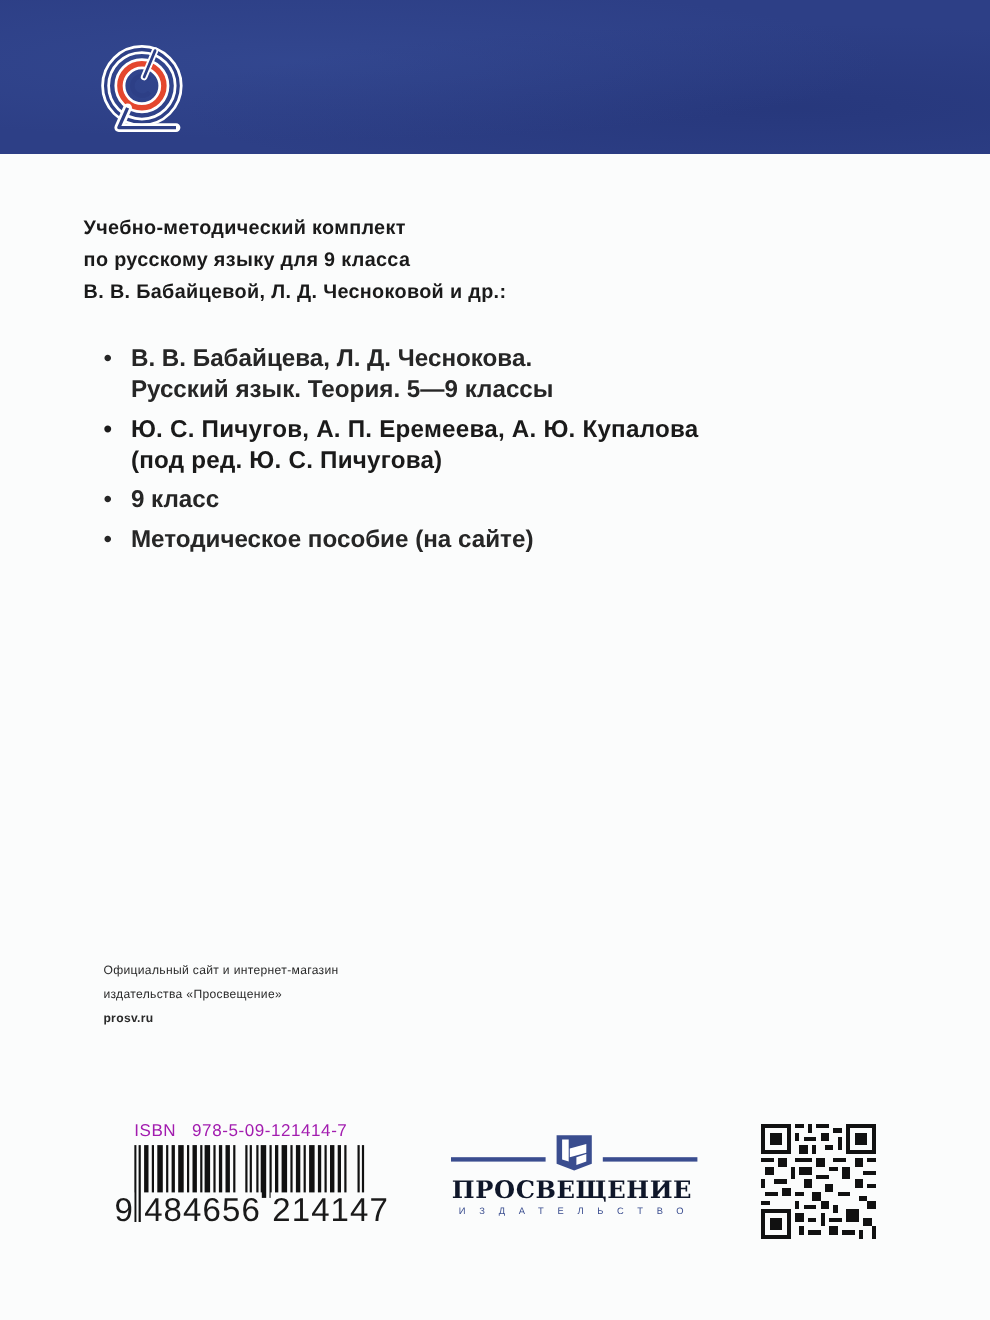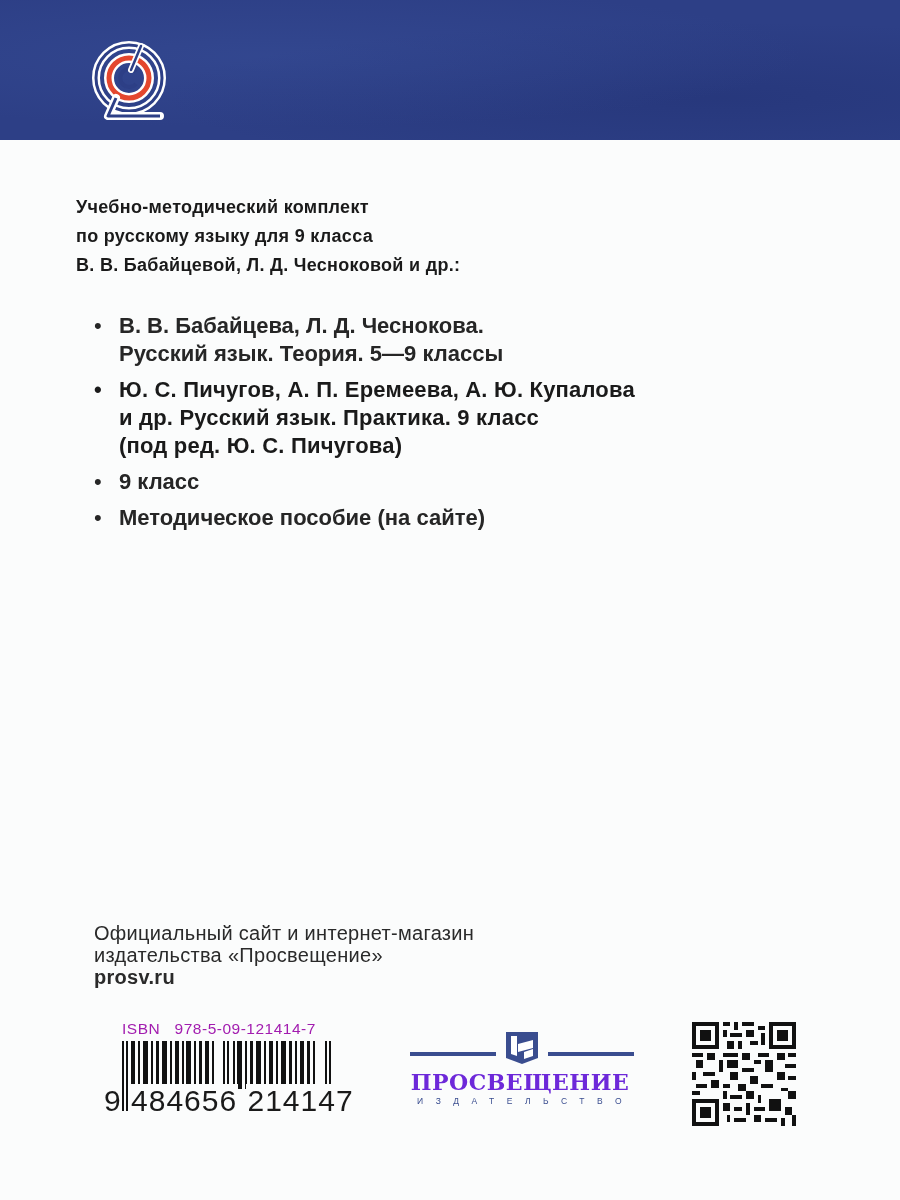--- a/index.html
+++ b/index.html
@@ -20,30 +20,30 @@
     position: absolute; left: 76px; top: 193px; width: 620px;
     font-weight: bold; font-size: 18px; line-height: 29px; letter-spacing: 0.3px;
     color: #1a1a1a;
   }
   .heading div { white-space: nowrap; }
   .list { position: absolute; left: 92px; top: 312px; width: 700px; }
   .item { position: relative; padding-left: 27px; font-size: 22px; line-height: 28px; margin-bottom: 8px; color: #262626; }
   .item.bold { font-weight: bold; font-size: 22px; line-height: 28px; color: #1a1a1a; letter-spacing: 0.2px; }
   .item .bullet { position: absolute; left: 2px; top: 0; }
   .item .line { white-space: nowrap; font-weight: bold; }
-  .site { position: absolute; left: 94px; top: 922px; font-size: 20px; line-height: 22px; color: #2a2a2a; letter-spacing: 0.3px; }
+  .site { position: absolute; left: 94px; top: 871px; font-size: 11px; line-height: 22px; color: #2a2a2a; letter-spacing: 0.3px; }
   .site .url { font-weight: bold; }
   .isbn-label { position: absolute; left: 122px; top: 1020px; font-size: 15.5px; letter-spacing: 0.5px; color: #a21caf; white-space: nowrap; }
   .barcode { position: absolute; left: 122px; top: 1041px; width: 210px; height: 70px; }
   .barcode-digits { position: absolute; left: 103px; top: 1084px; font-size: 30px; color: #1a1a1a; white-space: nowrap; }
   .barcode-digits span { background: #fbfcfc; padding: 0 1px; }
   .pub-logo { position: absolute; left: 404px; top: 1030px; width: 236px; height: 80px; }
   .pub-name {
     position: absolute; left: 406px; top: 1069px; width: 228px; text-align: center;
-    font-family: "DejaVu Serif", serif; font-weight: bold; font-size: 22px; color: #6d28d9;
+    font-family: "DejaVu Serif", serif; font-weight: bold; font-size: 22px; color: #0f172a;
     letter-spacing: 0.5px; white-space: nowrap;
   }
   .pub-sub {
     position: absolute; left: 408px; top: 1096px; width: 226px;
     font-size: 8.5px; color: #3a4d8f; letter-spacing: 12.5px; white-space: nowrap; text-align: right;
   }
   .qr { position: absolute; left: 688px; top: 1018px; width: 112px; height: 112px; }
 </style>
 </head>
 <body>
@@ -70,21 +70,20 @@
 
 <div class="list">
   <div class="item">
     <span class="bullet">•</span>
     <div class="line">В. В. Бабайцева, Л. Д. Чеснокова.</div>
     <div class="line">Русский язык. Теория. 5—9 классы</div>
   </div>
   <div class="item bold">
     <span class="bullet">•</span>
     <div class="line">Ю. С. Пичугов, А. П. Еремеева, А. Ю. Купалова</div>
-    <div class="line">и др. Русский язык. Практика. 9 класс</div>
     <div class="line">(под ред. Ю. С. Пичугова)</div>
   </div>
   <div class="item">
     <span class="bullet">•</span>
     <div class="line">9 класс</div>
   </div>
   <div class="item">
     <span class="bullet">•</span>
     <div class="line">Методическое пособие (на сайте)</div>
   </div>

